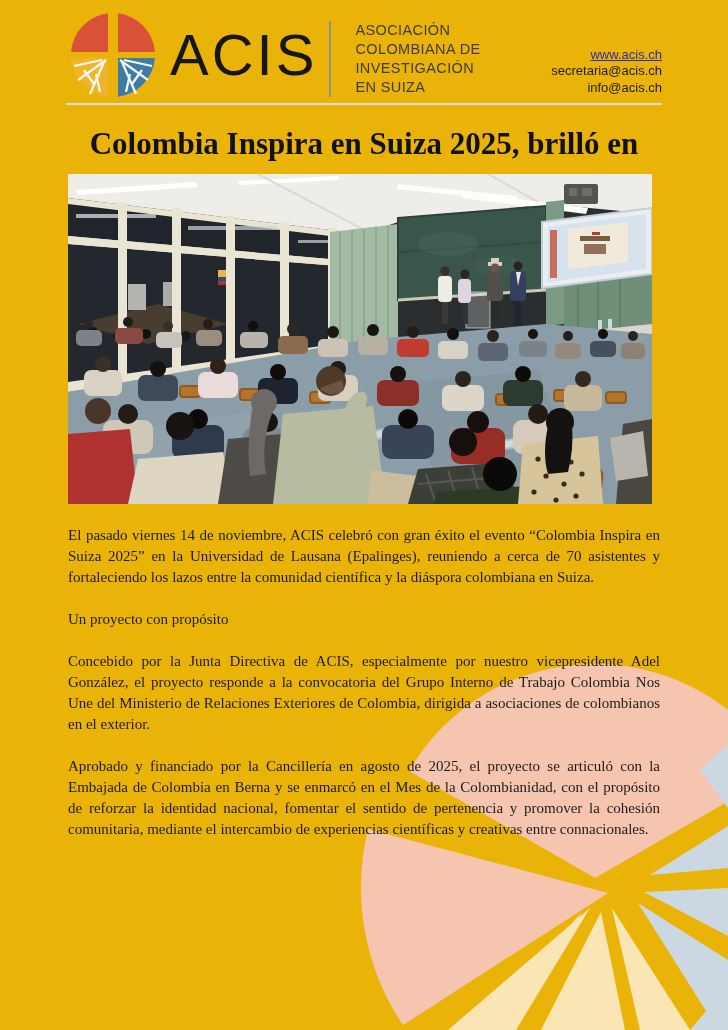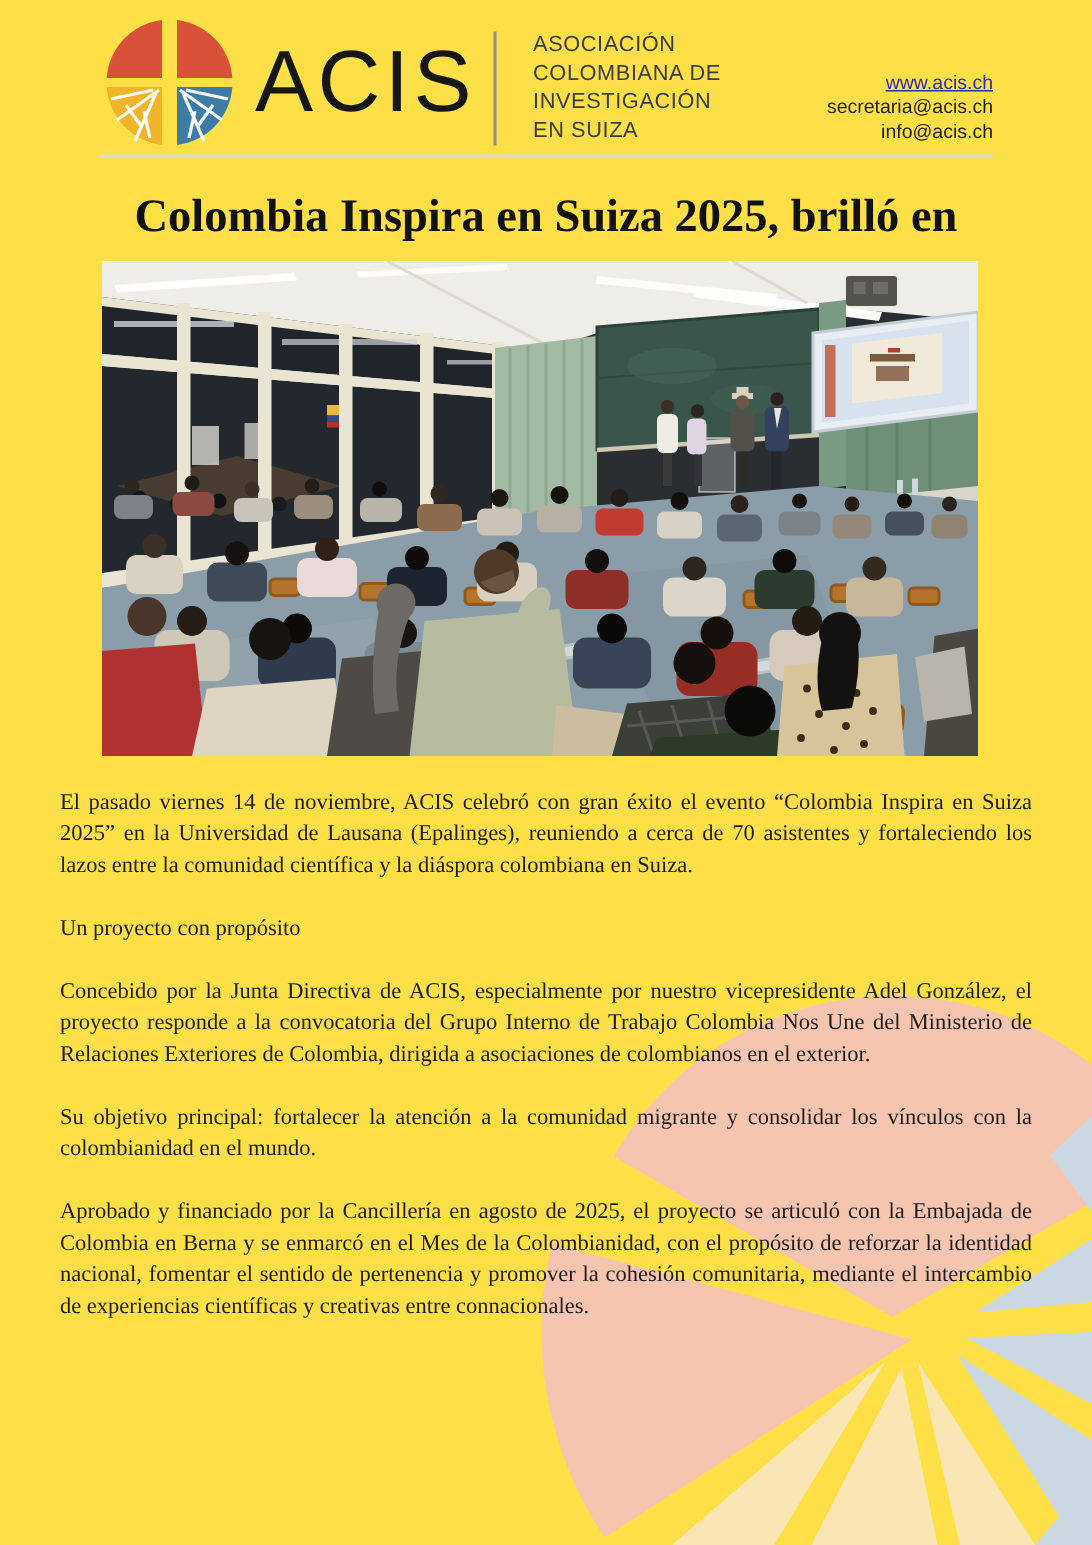--- a/index.html
+++ b/index.html
@@ -1,37 +1,37 @@
 <!DOCTYPE html>
 <html><head>
 <meta charset="utf-8">
 <style>
   html,body{margin:0;padding:0;}
   body{width:728px;height:1030px;background:#ffffff;font-family:"Liberation Serif","DejaVu Serif",serif;}
-  .page{position:relative;width:728px;height:1030px;overflow:hidden;background:#fde047;}
+  .page{position:relative;width:728px;height:1030px;overflow:hidden;background:#eab308;}
   .deco{position:absolute;inset:0;z-index:0;pointer-events:none;}
   .content{position:relative;z-index:1;}
 
   
   .header{display:flex;align-items:flex-start;padding:8px 66px 0 66px;height:98px;box-sizing:border-box;}
   .logo-svg{width:94px;height:94px;flex:0 0 auto;}
   .wordmark{font-family:"Liberation Sans",sans-serif;font-size:58px;letter-spacing:3px;color:#161616;line-height:94px;margin-left:10px;font-weight:400;}
   .tagline{font-family:"Liberation Sans",sans-serif;font-size:14.5px;line-height:19px;letter-spacing:.4px;color:#3c3c3c;border-left:2px solid #8f8f8f;padding-left:24px;margin-left:12px;margin-top:13px;}
   .contact{margin-left:auto;text-align:right;font-family:"Liberation Sans",sans-serif;font-size:13px;line-height:16.5px;color:#1d1d1d;align-self:flex-end;padding-bottom:2px;}
   .contact a{color:#2b2bb5;text-decoration:underline;}
   .rule{border:0;border-top:2px solid #d9d9d9;margin:5px 66px 0 66px;}
 
   
   .title{margin:20px 40px 0 40px;text-align:center;font-weight:bold;font-size:31px;line-height:38px;color:#111;}
 
   
   .photo{margin:11px 0 0 68px;width:584px;height:330px;display:block;}
 
   
-  .body-text{margin:0 40px;color:#1c1c1c;}
+  .body-text{margin:0 68px;color:#1c1c1c;}
   .body-text p{margin:21px 0 0 0;font-size:15px;line-height:21px;text-align:justify;}
   .section-heading{margin:17px 0 0 0;font-size:15px;line-height:21px;font-weight:normal;text-align:center;}
 </style>
 </head>
 <body>
 
 <div class="page">
 
   <svg class="deco" viewBox="0 0 728 1030" aria-hidden="true">
     <g>
@@ -323,18 +323,17 @@
           <polygon points="555,250 584,245 584,330 548,330" fill="#4a4640"></polygon>
           <polygon points="542,264 575,257 580,302 548,307" fill="#b9b5ac"></polygon>
         </g>
       </g>
     </svg>
 
     <div class="body-text">
       <p>El pasado viernes 14 de noviembre, ACIS celebró con gran éxito el evento “Colombia Inspira en Suiza 2025” en la Universidad de Lausana (Epalinges), reuniendo a cerca de 70 asistentes y fortaleciendo los lazos entre la comunidad científica y la diáspora colombiana en Suiza.</p>
       <p class="section-heading">Un proyecto con propósito</p>
       <p>Concebido por la Junta Directiva de ACIS, especialmente por nuestro vicepresidente Adel González, el proyecto responde a la convocatoria del Grupo Interno de Trabajo Colombia Nos Une del Ministerio de Relaciones Exteriores de Colombia, dirigida a asociaciones de colombianos en el exterior.</p>
-      <p>Su objetivo principal: fortalecer la atención a la comunidad migrante y consolidar los vínculos con la colombianidad en el mundo.</p>
       <p>Aprobado y financiado por la Cancillería en agosto de 2025, el proyecto se articuló con la Embajada de Colombia en Berna y se enmarcó en el Mes de la Colombianidad, con el propósito de reforzar la identidad nacional, fomentar el sentido de pertenencia y promover la cohesión comunitaria, mediante el intercambio de experiencias científicas y creativas entre connacionales.</p>
     </div>
 
   </div>
 </div>
 
 </body></html>

